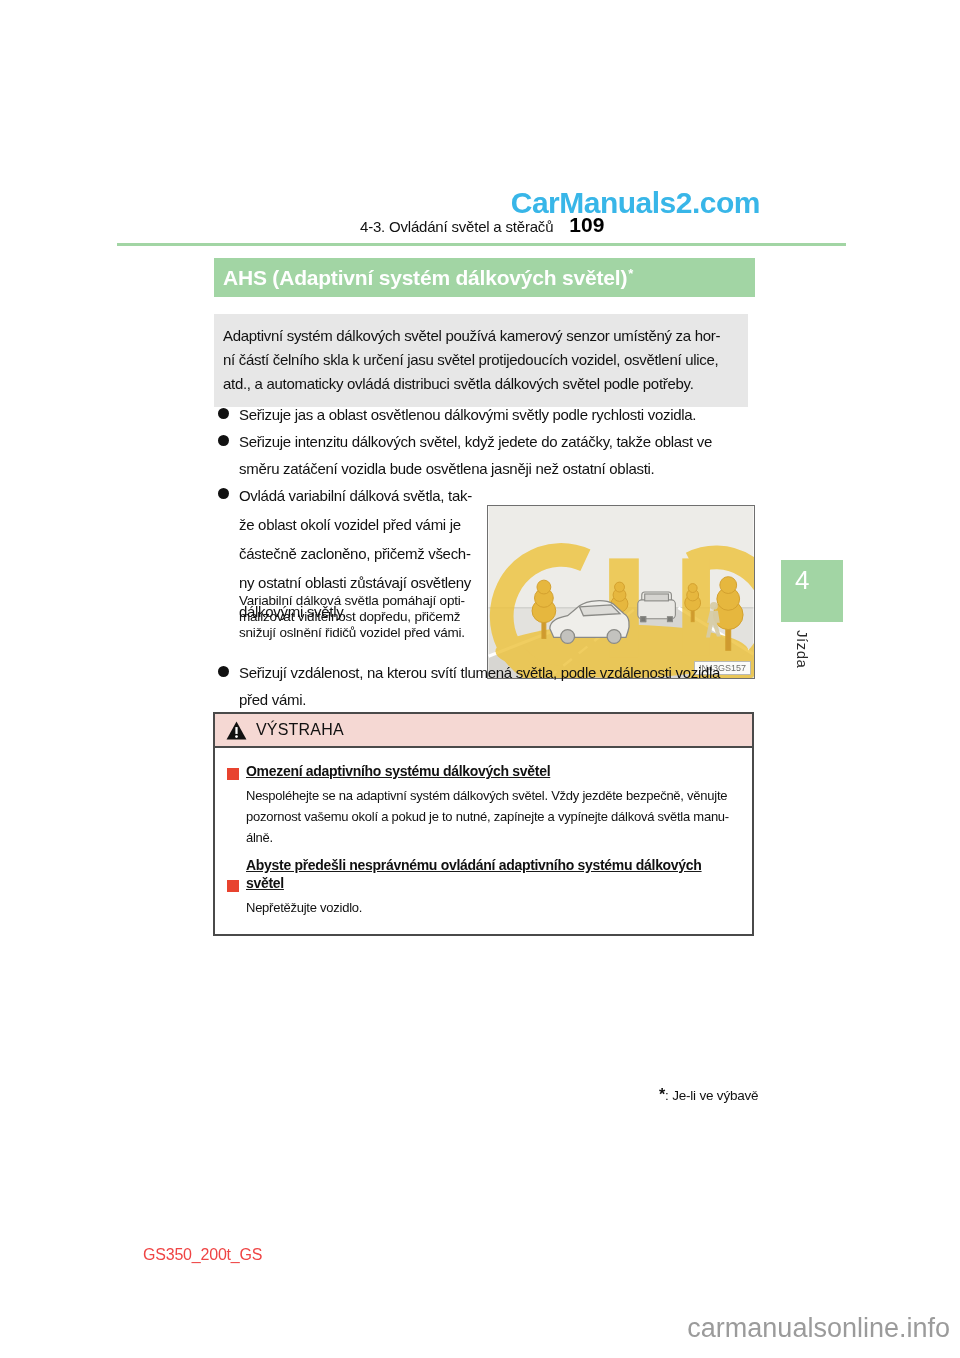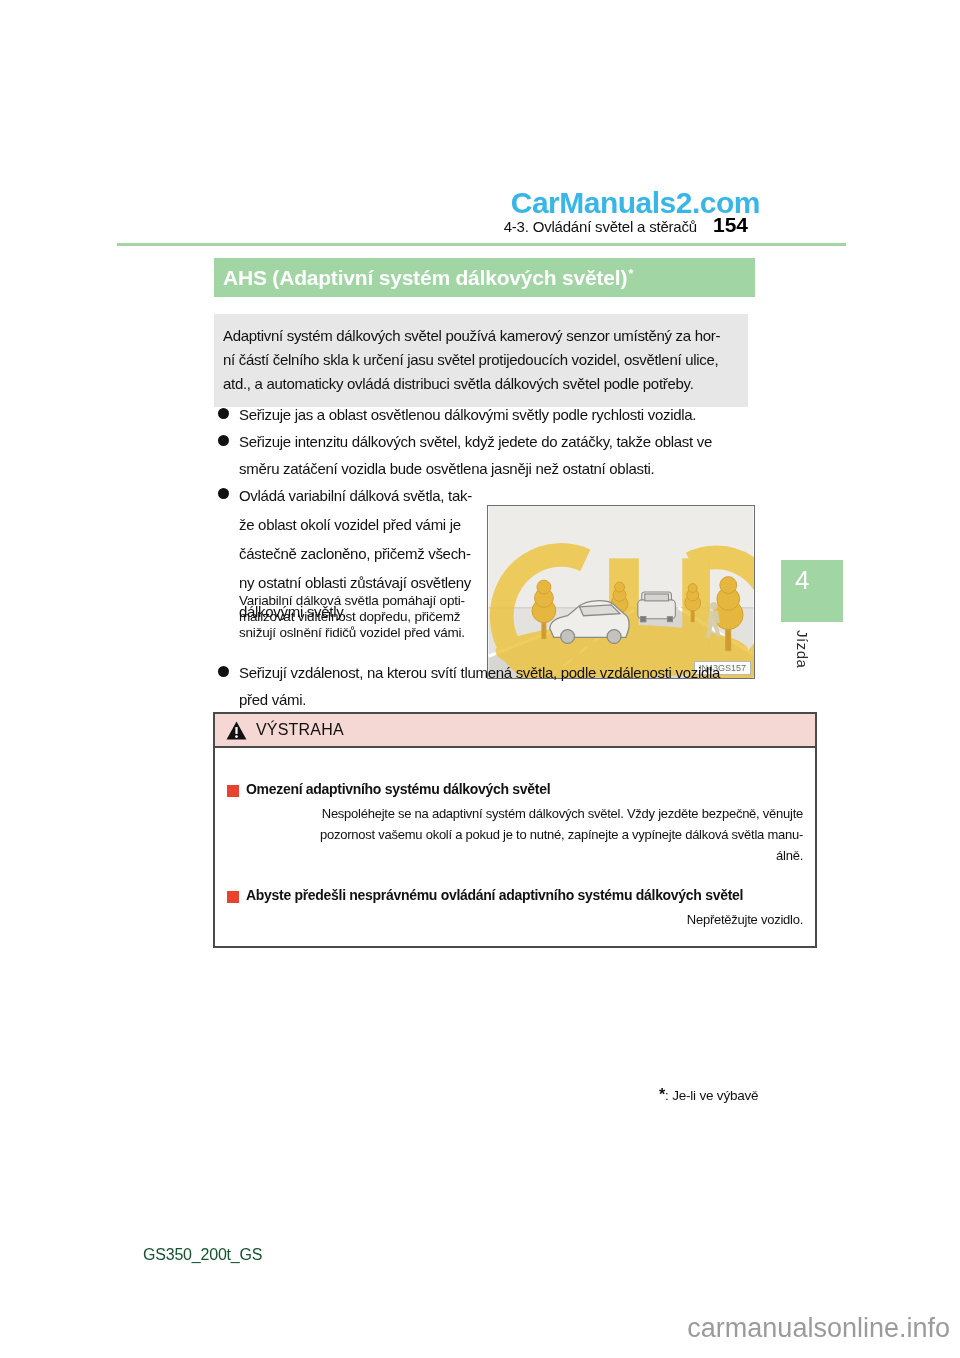--- a/index.html
+++ b/index.html
@@ -8,21 +8,21 @@
     font-family:"Liberation Sans",sans-serif;color:#1a1a1a;
   }
   
   .wm-top{
     position:absolute;left:488px;top:186px;width:272px;
     font-size:30px;font-weight:bold;color:var(--logo-cyan,#38b6e8);
     letter-spacing:-0.5px;text-align:right;
   }
   .page-header{
     position:absolute;left:360px;top:213px;width:388px;
-    display:flex;justify-content:flex-end;align-items:baseline;gap:16px;
+    display:flex;align-items:baseline;gap:16px;
   }
   .breadcrumb{font-size:15px;letter-spacing:-0.2px;color:#111;}
   .page-number{font-size:21px;font-weight:bold;color:#000;}
   .header-rule{
     position:absolute;left:117px;top:243px;width:729px;height:3px;
     background:var(--accent-green,#a2d5a4);
   }
   
   .title-bar{
     position:absolute;left:214px;top:258px;width:541px;height:39px;
@@ -55,64 +55,64 @@
     position:absolute;left:487px;top:505px;width:268px;height:174px;
     border:1px solid #6f6f6f;background:#fff;box-sizing:border-box;
   }
   .figure svg{display:block;width:100%;height:100%;}
   .figure-label{
     position:absolute;right:3px;bottom:3px;background:#fbfbf9;border:1px solid #b9b9b5;
     font-size:9px;color:#6e6e6a;padding:1px 4px;letter-spacing:0;
   }
   
   .warning-box{
-    position:absolute;left:213px;top:712px;width:604px;box-sizing:border-box;
+    position:absolute;left:213px;top:712px;width:541px;box-sizing:border-box;
     border:2px solid #4a4a4a;background:#fff;
   }
   .warning-header{
     height:32px;background:var(--warning-header-pink,#f5d8d3);
     border-bottom:2px solid #4a4a4a;display:flex;align-items:center;gap:9px;
     padding-left:11px;font-size:16px;color:#111;letter-spacing:0.2px;
   }
   .warn-tri{width:21px;height:19px;flex:0 0 auto;}
   .warning-body{padding:12px 12px 14px 12px;}
-  .w-item{display:flex;align-items:center;margin-top:20px;}
+  .w-item{display:flex;align-items:flex-end;margin-top:2px;text-decoration:underline;}
   .sq{flex:0 0 auto;width:12px;height:12px;background:var(--alert-red,#e8432f);margin:3px 7px 0 0;}
   .w-heading{font-size:14px;font-weight:bold;letter-spacing:-0.3px;line-height:18px;color:#111;}
   .w-body{
     margin:5px 0 8px 19px;font-size:13px;line-height:21px;letter-spacing:-0.25px;
-    white-space:pre-line;color:#111;text-align:right;
+    white-space:pre-line;color:#111;
   }
   .w-body.last{margin-bottom:2px;}
   
   .chapter-tab{
     position:absolute;left:781px;top:560px;width:62px;height:62px;
     background:var(--accent-green,#a2d5a4);color:#fff;box-sizing:border-box;
     font-size:26px;padding:5px 0 0 14px;
   }
   .chapter-label{
     position:absolute;left:794px;top:630px;
     writing-mode:vertical-rl;font-size:15px;letter-spacing:0.5px;color:#2a2a2a;
   }
   
   .footnote{position:absolute;left:659px;top:1086px;font-size:13.5px;color:#111;letter-spacing:-0.2px;}
   .footnote .ast{font-weight:bold;font-size:16px;}
-  .footer-code{position:absolute;left:143px;top:1246px;font-size:16px;letter-spacing:-0.2px;color:#14532d;}
+  .footer-code{position:absolute;left:143px;top:1246px;font-size:16px;letter-spacing:-0.2px;color:#ef4444;}
   .wm-bottom{position:absolute;right:10px;top:1313px;font-size:27px;color:#9b9b9b;letter-spacing:0;}
 </style>
 </head>
 <body>
 
 <div class="page">
 
   <div class="wm-top">CarManuals2.com</div>
 
   <div class="page-header">
     <span class="breadcrumb">4-3. Ovládání světel a stěračů</span>
-    <span class="page-number">154</span>
+    <span class="page-number">109</span>
   </div>
   <div class="header-rule"></div>
 
   <div class="title-bar">
     <span>AHS (Adaptivní systém dálkových světel)</span>
       <sup>*</sup>
   </div>
 
   <div class="intro-box">Adaptivní systém dálkových světel používá kamerový senzor umístěný za hor-
 ní částí čelního skla k určení jasu světel protijedoucích vozidel, osvětlení ulice,

